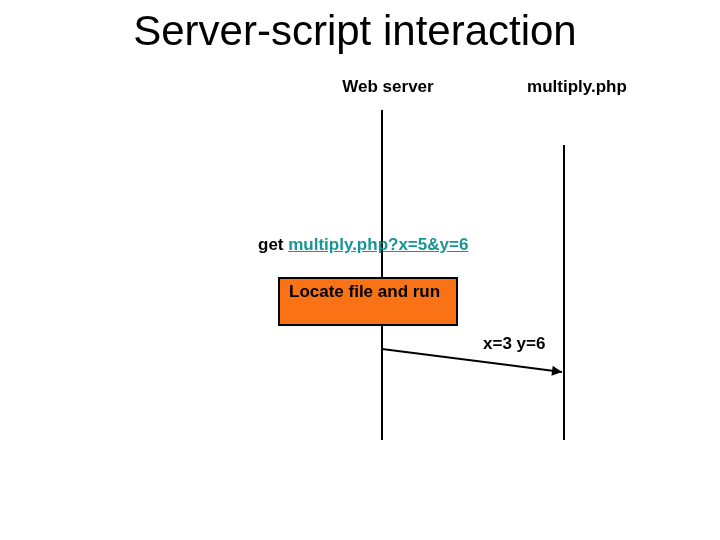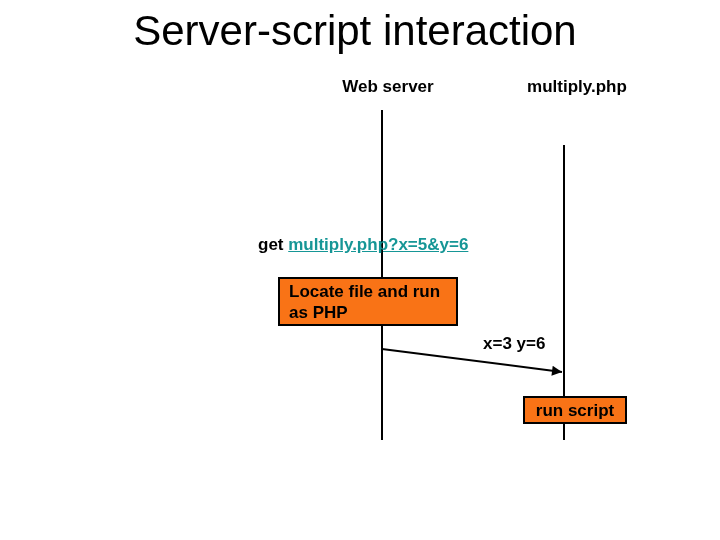--- a/index.html
+++ b/index.html
@@ -56,21 +56,19 @@
   </svg>
 
   <div class="lbl lifeline-label" style="left:338px; top:77px;">Web server</div>
 
   <div class="lbl lifeline-label" style="left:527px; top:77px;">multiply.php</div>
 
   <div class="lbl" style="left:258px; top:235px;"><span>get </span><a class="link">multiply.php?x=5&amp;y=6</a></div>
 
   <div class="box process-box">
     <div>Locate file and run</div>
-    <div>as PHP</div>
   </div>
 
   <div class="lbl" style="left:483px; top:334px;">x=3 y=6</div>
 
-  <div class="box run-script-box">run script</div>
 
 
 </div>
 
 </body></html>

